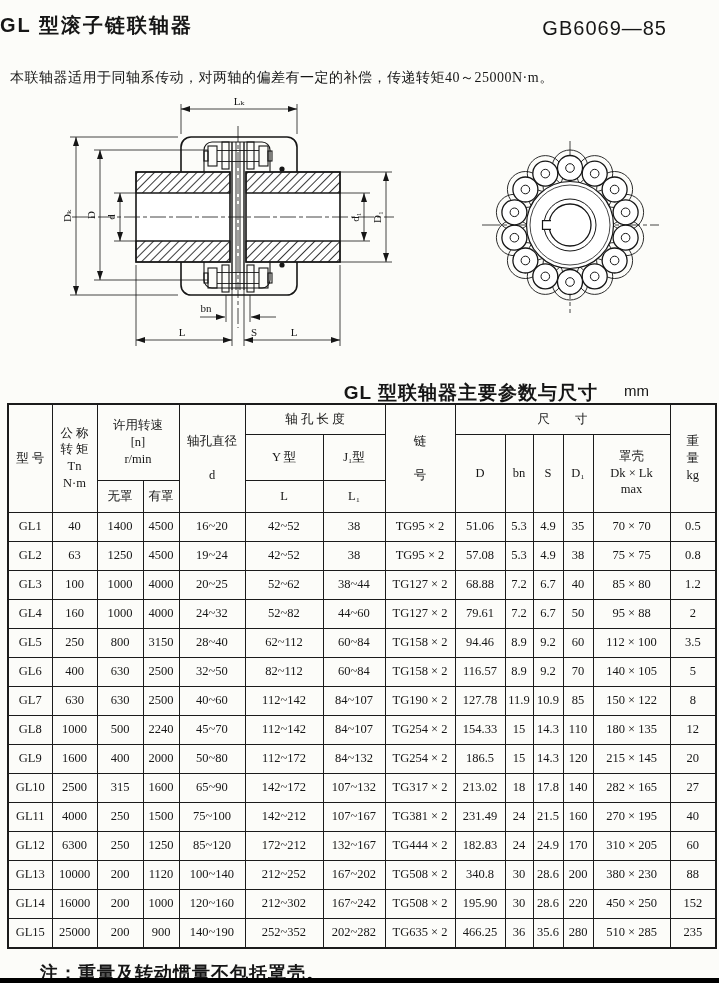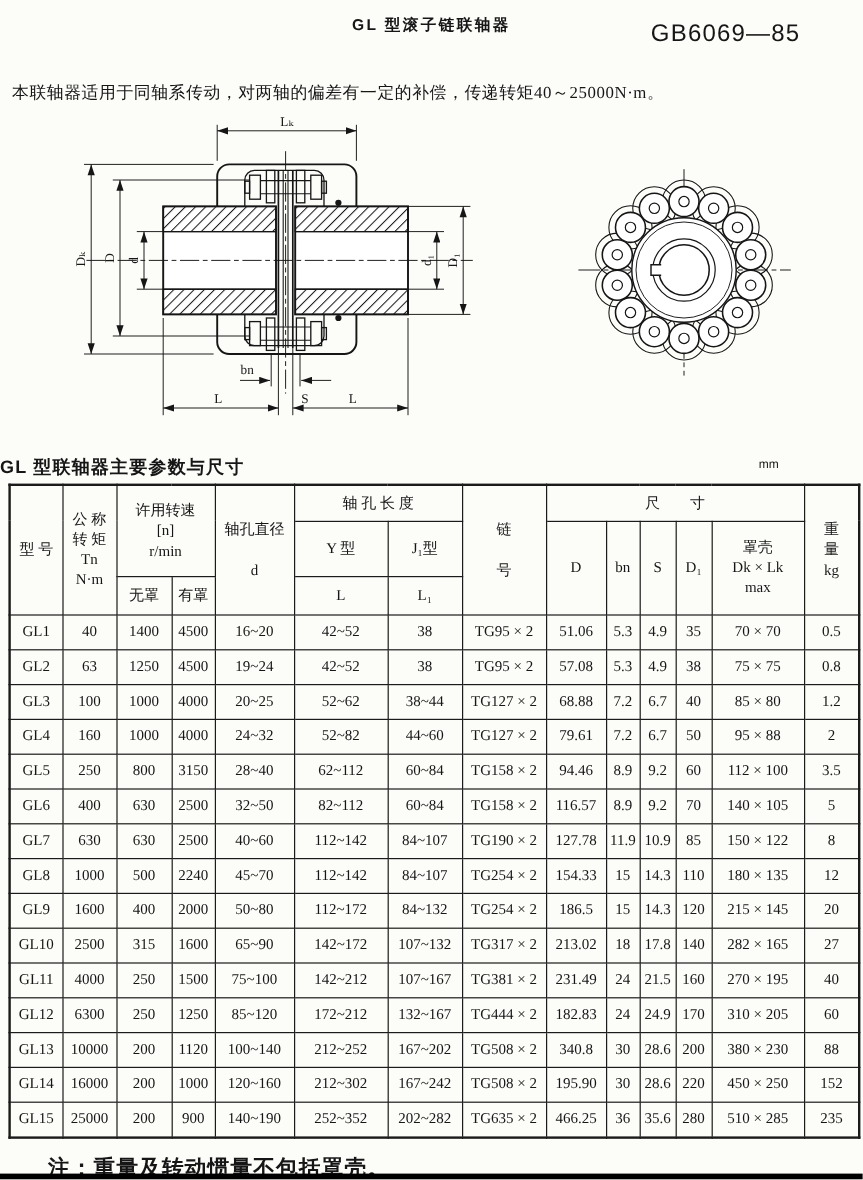--- a/index.html
+++ b/index.html
@@ -6,48 +6,48 @@
   body{
     position:relative;
     width:719px;height:983px;
     background:#fcfcf9;
     color:#161616;
     font-family:"Liberation Serif","DejaVu Serif",serif;
     overflow:hidden;
   }
   .doc-title{
     position:absolute;top:12px;left:0;width:719px;
-    text-align:center;
+    text-align:left;
     font-family:"Liberation Sans","DejaVu Sans",sans-serif;
-    font-weight:bold;font-size:13px;letter-spacing:2px;
+    font-weight:bold;font-size:20px;letter-spacing:2px;
   }
   .standard-no{
     position:absolute;top:17px;right:52px;
     font-family:"Liberation Sans","DejaVu Sans",sans-serif;
     font-size:20px;letter-spacing:1px;
   }
   .description{
     position:absolute;top:69px;left:10px;width:703px;
     font-size:14px;letter-spacing:0.5px;
   }
   .diagram{position:absolute;top:90px;left:0;width:719px;height:278px;text-decoration:underline;}
   .svg-left{position:absolute;left:58px;top:0;}
   .svg-right{position:absolute;left:478px;top:47px;}
   svg{stroke-linecap:butt;}
   .dimtext{font-size:11px;fill:#161616;font-family:"Liberation Serif","DejaVu Serif",serif;}
   .table-caption{
     position:absolute;top:380px;left:0;width:598px;
-    text-align:left;
+    text-align:right;
     font-family:"Liberation Sans","DejaVu Sans",sans-serif;
-    font-weight:bold;font-size:15px;letter-spacing:1px;
+    font-weight:bold;font-size:19px;letter-spacing:1px;
   }
   .unit-label{
     position:absolute;top:382px;right:70px;
     font-family:"Liberation Sans","DejaVu Sans",sans-serif;
-    font-weight:normal;font-size:10px;
+    font-weight:normal;font-size:15px;
   }
   table.params{
     position:absolute;top:403px;left:7px;
     width:707px;
     border-collapse:collapse;table-layout:fixed;
     border:2px solid #1b1b1b;
   }
   table.params th,table.params td{
     border:1px solid #1b1b1b;
     text-align:center;vertical-align:middle;

